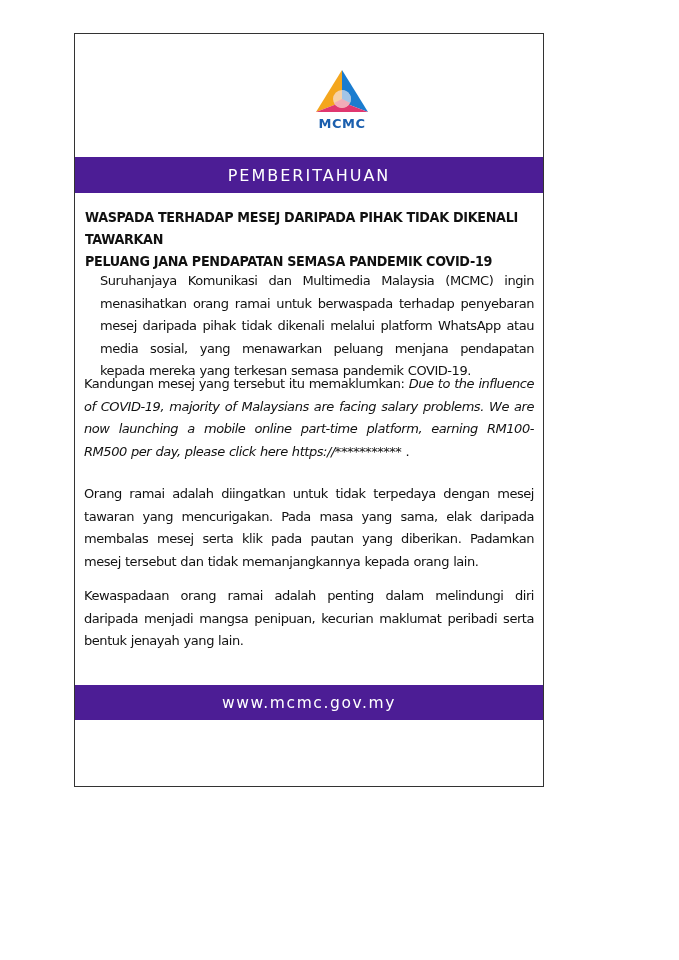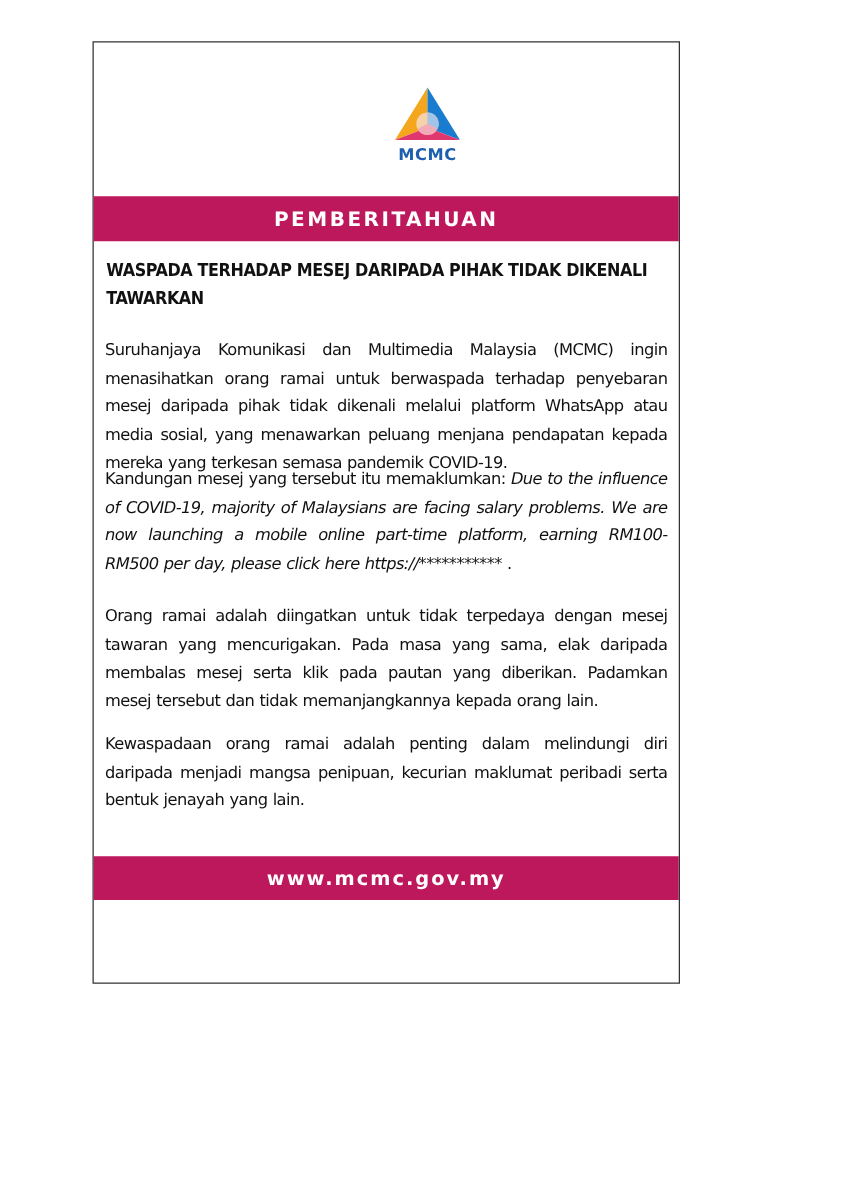--- a/index.html
+++ b/index.html
@@ -3,38 +3,38 @@
 <meta charset="utf-8">
 <style>
   html, body { margin: 0; padding: 0; background: #ffffff; }
   body { width: 679px; height: 960px; position: relative; overflow: hidden; font-family: "Liberation Sans", sans-serif; color: #111; }
   .frame {
     position: absolute; left: 74px; top: 33px; width: 470px; height: 754px;
     border: 1.5px solid #333; box-sizing: border-box; background: #fff;
   }
   .logo { position: absolute; left: 227px; top: 34px; width: 80px; height: 64px; }
   .bar {
-    position: absolute; left: 0; right: 0; background: #be185d; color: #fff;
+    position: absolute; left: 0; right: 0; background: #4c1d95; color: #fff;
     display: flex; align-items: center; justify-content: center;
-    font-family: "DejaVu Sans", sans-serif; font-weight: bold;
+    font-family: "DejaVu Sans", sans-serif; font-weight: normal;
   }
   .bar-top { top: 123px; height: 36px; font-size: 16px; letter-spacing: 2px; }
   .bar-bottom { top: 651px; height: 35px; font-size: 15.5px; letter-spacing: 1.6px; text-align: right; }
   .headline {
     position: absolute; left: 10px; right: 10px; top: 172px;
     text-align: left; font-weight: bold; font-size: 14.2px; line-height: 22px;
     font-family: "DejaVu Sans Condensed", "DejaVu Sans", sans-serif; letter-spacing: -0.3px;
   }
   .headline span { display: block; }
   .para {
     position: absolute; left: 9px; right: 9px;
     font-family: "DejaVu Sans", sans-serif; font-size: 13px; line-height: 22.5px;
     text-align: justify; letter-spacing: -0.45px; word-spacing: 0.5px;
   }
-  .p1 { top: 236px; }
+  .p1 { top: 236px; margin-left: 16px; }
   .p2 { top: 339px; }
   .p3 { top: 449px; }
   .p4 { top: 551px; }
   .para em { font-style: italic; margin-top: 24px; }
 </style>
 </head>
 <body>
 
 <div class="frame">
 
@@ -47,20 +47,21 @@
     <path d="M32 35 A9 9 0 0 0 48 35 L40 31 Z" fill="#f2a7b8" opacity="0.9"></path>
     <text x="40" y="60" text-anchor="middle" font-family="DejaVu Sans, sans-serif" font-size="13" font-weight="bold" fill="#1b5fae" letter-spacing="0.5">MCMC</text>
   </svg>
 
   <div class="bar bar-top">
     <span>PEMBERITAHUAN</span>
   </div>
 
   <div class="headline">
     <span>WASPADA TERHADAP MESEJ DARIPADA PIHAK TIDAK DIKENALI TAWARKAN</span>
+    <span>PELUANG JANA PENDAPATAN SEMASA PANDEMIK COVID-19</span>
   </div>
 
   <div class="para p1">Suruhanjaya Komunikasi dan Multimedia Malaysia (MCMC) ingin menasihatkan orang ramai untuk berwaspada terhadap penyebaran mesej daripada pihak tidak dikenali melalui platform WhatsApp atau media sosial, yang menawarkan peluang menjana pendapatan kepada mereka yang terkesan semasa pandemik COVID-19.</div>
 
   <div class="para p2"><span>Kandungan mesej yang tersebut itu memaklumkan: </span><em>Due to the influence of COVID-19, majority of Malaysians are facing salary problems. We are now launching a mobile online part-time platform, earning RM100-RM500 per day, please click here https://***********</em><span> .</span></div>
 
   <div class="para p3">Orang ramai adalah diingatkan untuk tidak terpedaya dengan mesej tawaran yang mencurigakan. Pada masa yang sama, elak daripada membalas mesej serta klik pada pautan yang diberikan. Padamkan mesej tersebut dan tidak memanjangkannya kepada orang lain.</div>
 
   <div class="para p4">Kewaspadaan orang ramai adalah penting dalam melindungi diri daripada menjadi mangsa penipuan, kecurian maklumat peribadi serta bentuk jenayah yang lain.</div>
 

